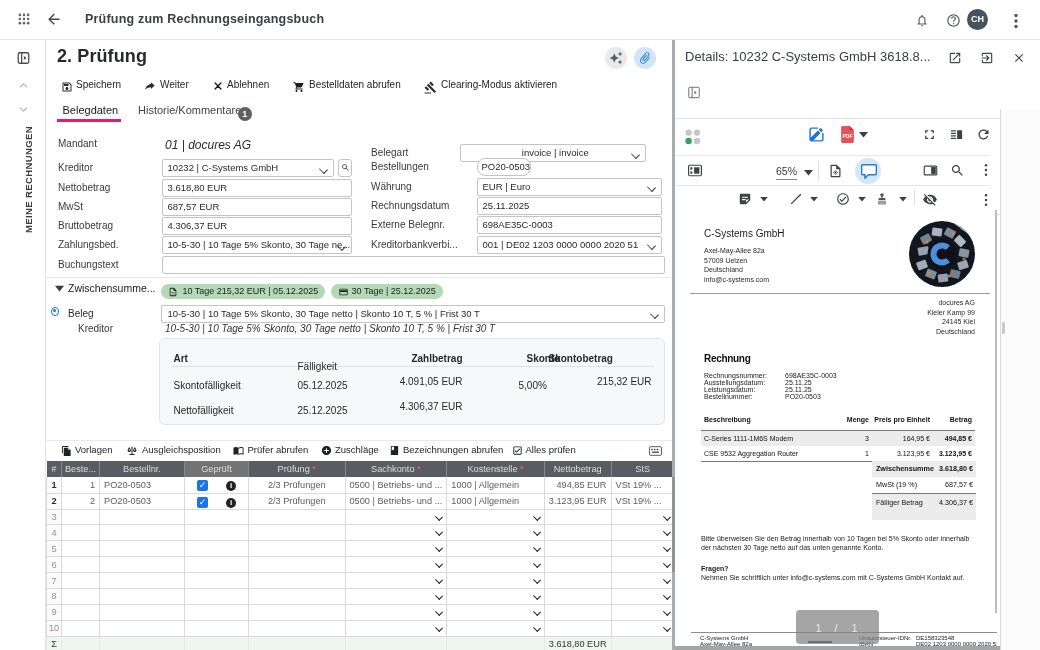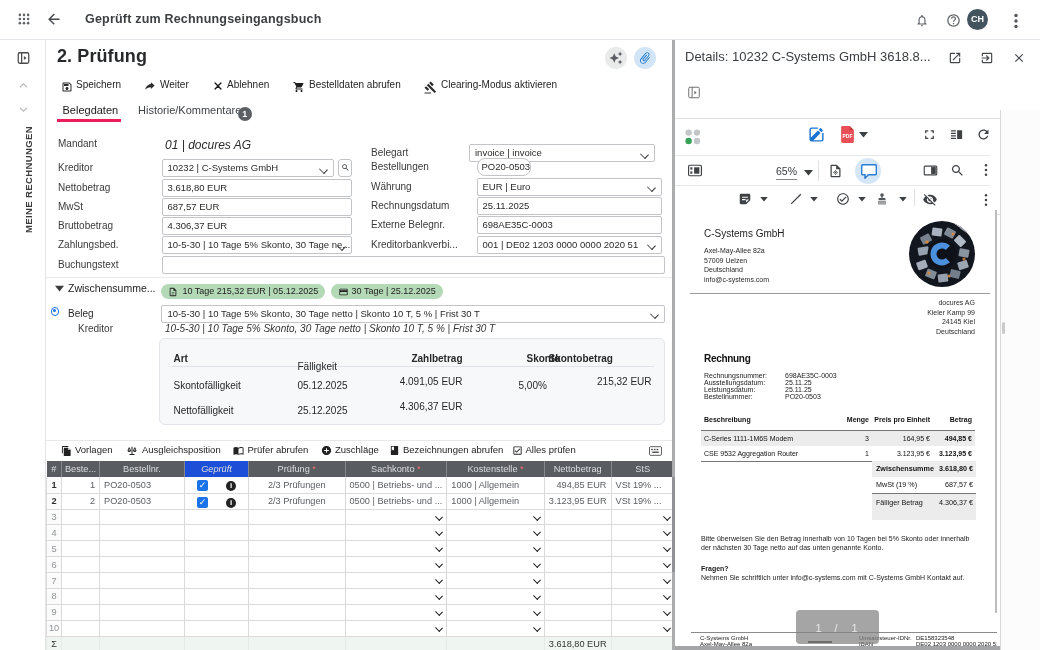--- a/index.html
+++ b/index.html
@@ -35,21 +35,21 @@
 .pill svg { position:absolute; left:7px; top:2.5px; }
 .card { position:absolute; left:112.5px; top:298px; width:506px; height:87px; background:#f6f8fa; border:1px solid #e1e5ea; border-radius:6px; font-size:10px; color:#26282a;}
 .card div { position:absolute; white-space:nowrap; }
 
 .tb { position:absolute; left:0; top:400px; width:636px; height:21px; border-top:1px solid #e8e8e8; }
 .tbi { position:absolute; top:3px; height:15px; font-size:9.5px; color:#232323; white-space:nowrap;}
 .tbi svg { position:absolute; top:1px; left:0;}
 
 table.grid { position:absolute; left:0; top:421px; border-collapse:collapse; table-layout:fixed; font-size:9.2px; }
 .grid th { background:#595c60; color:#dddee0; font-weight:normal; font-size:9.2px; height:16.3px; border-right:1px solid #85878a; overflow:hidden; white-space:nowrap; padding:0;}
-.grid th.dark { background:#1d4ed8;font-style:italic; }
+.grid th.dark { background:#737373; }
 .grid td { height:15.9px; border:1px solid #dadada; border-top:none; background:#fff; color:#5b5e62; padding:0 4px; white-space:nowrap; overflow:hidden;}
 .grid td.num { background:#fbfbfb; color:#2d2f31; font-weight:bold; text-align:center; padding:0;}
 .grid td.numd { color:#909396; font-weight:normal; }
 .grid tr.sum td { background:#eff5f0; border-color:#e3ebe4; border-top-color:#cfd6d0; color:#333;}
 .ast { color:#ff6d6d; }
 .chev { position:relative; }
 .chev:after { content:""; position:absolute; right:4px; top:4px; width:5px; height:5px; border-right:1.8px solid #1b1b1b; border-bottom:1.8px solid #1b1b1b; transform:rotate(45deg) scale(1,.85);}
 
 #panel { left:672px; top:40px; width:368px; height:610px; background:#fff; }
 #ptitle { left:13px; top:9px; font-size:13px; color:#3a3e42; width:262px; white-space:nowrap; overflow:hidden; }
@@ -74,21 +74,21 @@
           <circle cx="8" cy="8" r="1.7"></circle>
           <circle cx="13.5" cy="8" r="1.7"></circle>
           <circle cx="2.5" cy="13.5" r="1.7"></circle>
           <circle cx="8" cy="13.5" r="1.7"></circle>
           <circle cx="13.5" cy="13.5" r="1.7"></circle>
         </g>
       </svg>
   <svg class="abs" style="left:48px;top:13px" width="13" height="13" viewBox="0 0 16 16">
         <path d="M15 7H3.8l5-5L7.5.7.2 8l7.3 7.3 1.3-1.3-5-5H15z" fill="#46494d" transform="scale(.95)"></path>
       </svg>
-  <div class="abs ttl">Geprüft zum Rechnungseingangsbuch</div>
+  <div class="abs ttl">Prüfung zum Rechnungseingangsbuch</div>
   <svg class="abs" style="left:915px;top:12.5px" width="14" height="15" viewBox="0 0 24 24">
         <path d="M12 22c1.1 0 2-.9 2-2h-4c0 1.1.9 2 2 2zm6-6v-5c0-3.07-1.63-5.64-4.5-6.32V4c0-.83-.67-1.5-1.5-1.5s-1.5.67-1.5 1.5v.68C7.64 5.36 6 7.92 6 11v5l-2 2v1h16v-1l-2-2zm-2 1H8v-6c0-2.48 1.51-4.5 4-4.5s4 2.02 4 4.5v6z" fill="#5f6368"></path>
       </svg>
   <svg class="abs" style="left:945.5px;top:12.5px" width="15" height="15" viewBox="0 0 24 24">
         <path d="M12 2C6.48 2 2 6.48 2 12s4.48 10 10 10 10-4.48 10-10S17.52 2 12 2zm0 18c-4.41 0-8-3.59-8-8s3.59-8 8-8 8 3.59 8 8-3.59 8-8 8z" fill="#5f6368"></path>
         <path d="M11 16h2v2h-2zm1-11c-2.21 0-4 1.79-4 4h2c0-1.1.9-2 2-2s2 .9 2 2c0 2-3 1.75-3 5h2c0-2.25 3-2.5 3-5 0-2.21-1.79-4-4-4z" fill="#5f6368"></path>
       </svg>
   <div class="abs" style="left:967px;top:9px;width:21px;height:21px;border-radius:50%;background:#44545e;color:#fff;font-size:9px;font-weight:bold;text-align:center;line-height:21px;">CH</div>
   <svg class="abs" style="left:1007.5px;top:13px" width="16" height="16" viewBox="0 0 16 16">
         <g fill="#50555a">
@@ -164,21 +164,21 @@
   <div class="lbl" style="left:12px;top:160.8px">MwSt</div>
   <div class="inp" style="left:115.5px;top:157.8px;width:190.5px;">687,57 EUR</div>
   <div class="lbl" style="left:12px;top:180.1px">Bruttobetrag</div>
   <div class="inp" style="left:115.5px;top:177.1px;width:190.5px;">4.306,37 EUR</div>
   <div class="lbl" style="left:12px;top:199.4px">Zahlungsbed.</div>
   <div class="inp sel" style="left:115.5px;top:196.4px;width:190.5px;">10-5-30 | 10 Tage 5% Skonto, 30 Tage ne...</div>
   <div class="lbl" style="left:12px;top:218.7px">Buchungstext</div>
   <div class="inp" style="left:115.5px;top:215.7px;width:503.5px;"></div>
 
   <div class="lbl" style="left:325px;top:107.3px">Belegart</div>
-  <div class="inp sel" style="left:423px;top:104.3px;width:185.5px;">invoice | invoice</div>
+  <div class="inp sel" style="left:414px;top:104.3px;width:185.5px;text-align:center;">invoice | invoice</div>
   <div class="lbl" style="left:325px;top:121px">Bestellungen</div>
   <div class="inp" style="left:430.5px;top:118px;width:54px;border-radius:8px;padding-left:4px;">PO20-0503</div>
   <div class="lbl" style="left:325px;top:140.8px">Währung</div>
   <div class="inp sel" style="left:430.5px;top:137.8px;width:185.5px;">EUR | Euro</div>
   <div class="lbl" style="left:325px;top:160.1px">Rechnungsdatum</div>
   <div class="inp" style="left:430.5px;top:157.1px;width:185.5px;">25.11.2025</div>
   <div class="lbl" style="left:325px;top:179.4px">Externe Belegnr.</div>
   <div class="inp" style="left:430.5px;top:176.4px;width:185.5px;">698AE35C-0003</div>
   <div class="lbl" style="left:325px;top:198.7px">Kreditorbankverbi...</div>
   <div class="inp sel" style="left:430.5px;top:195.7px;width:185.5px;">001 | DE02 1203 0000 0000 2020 51</div>

